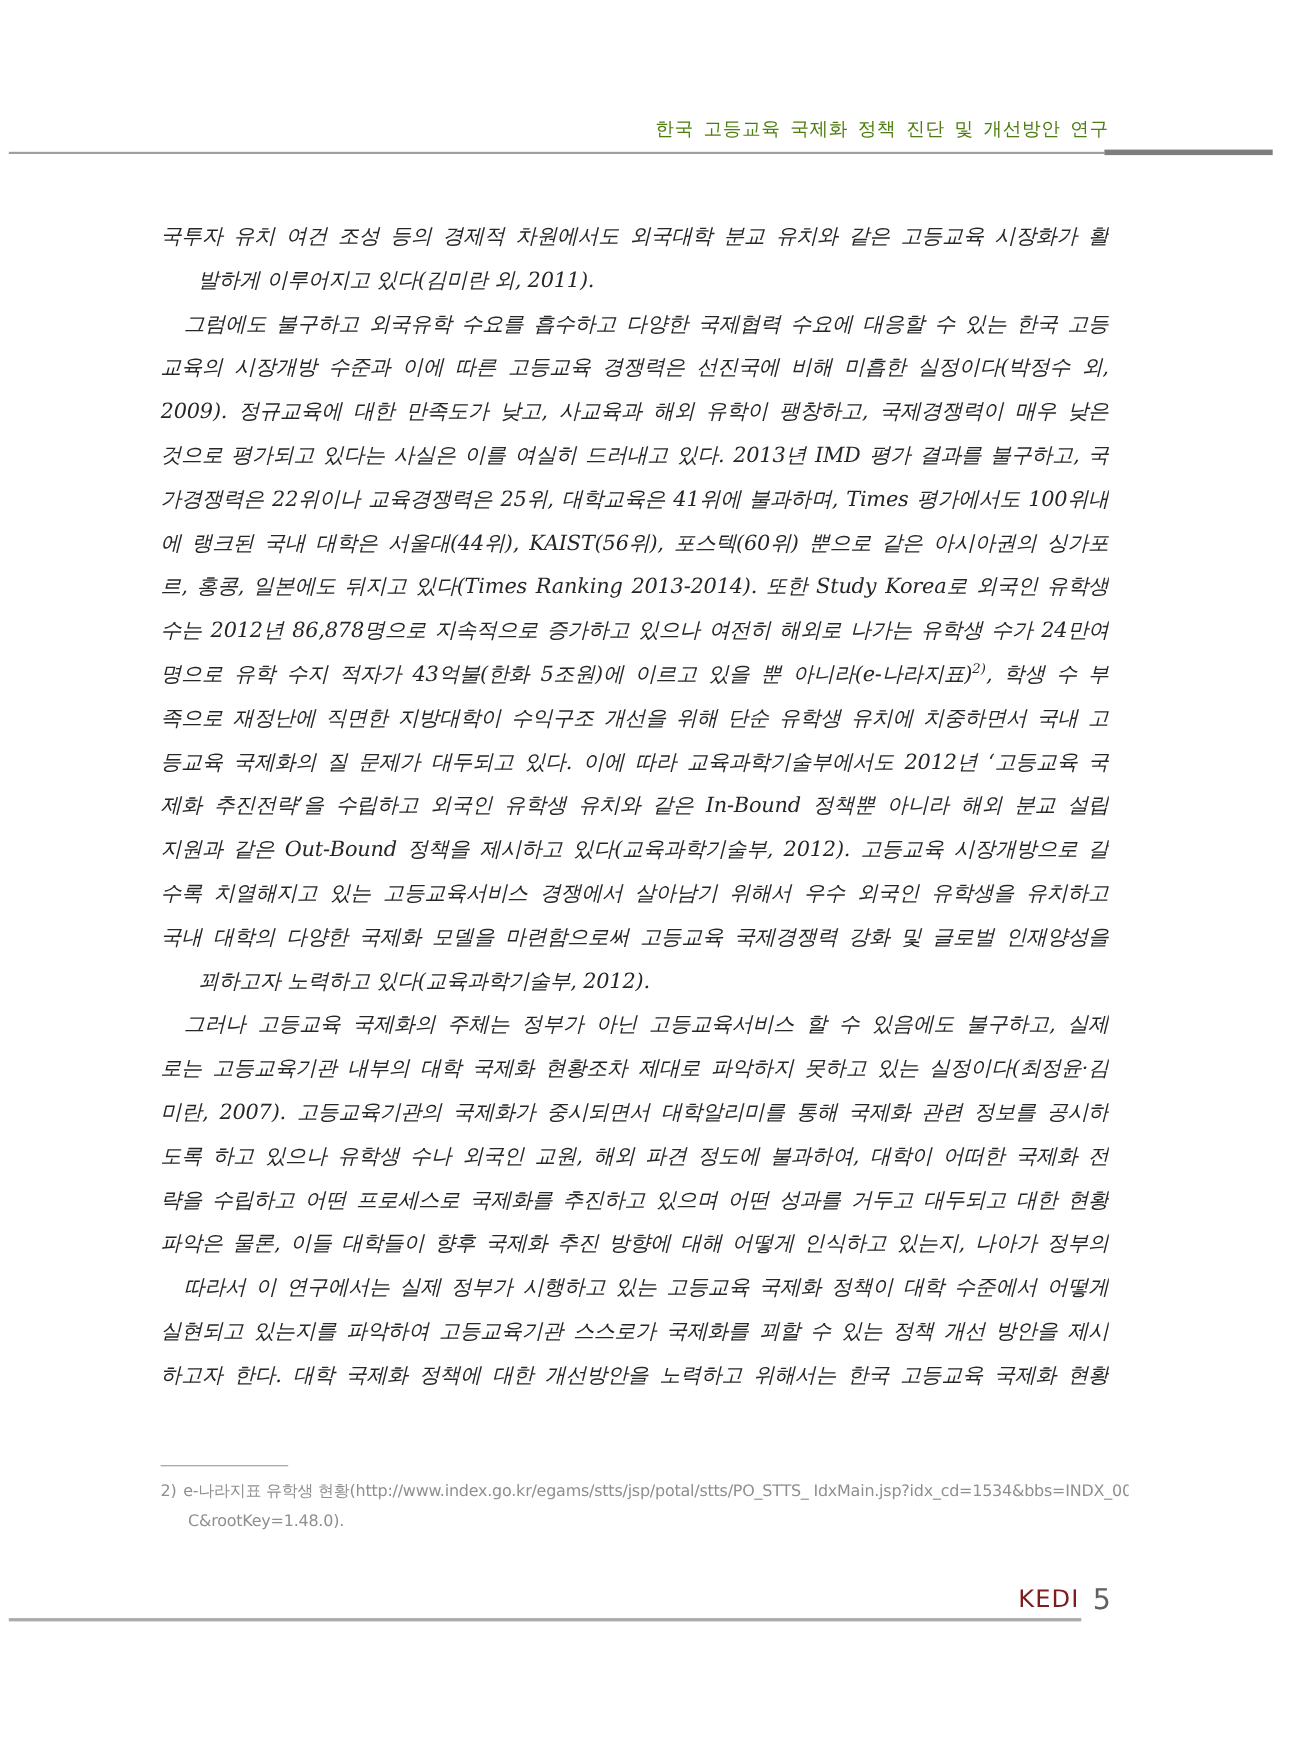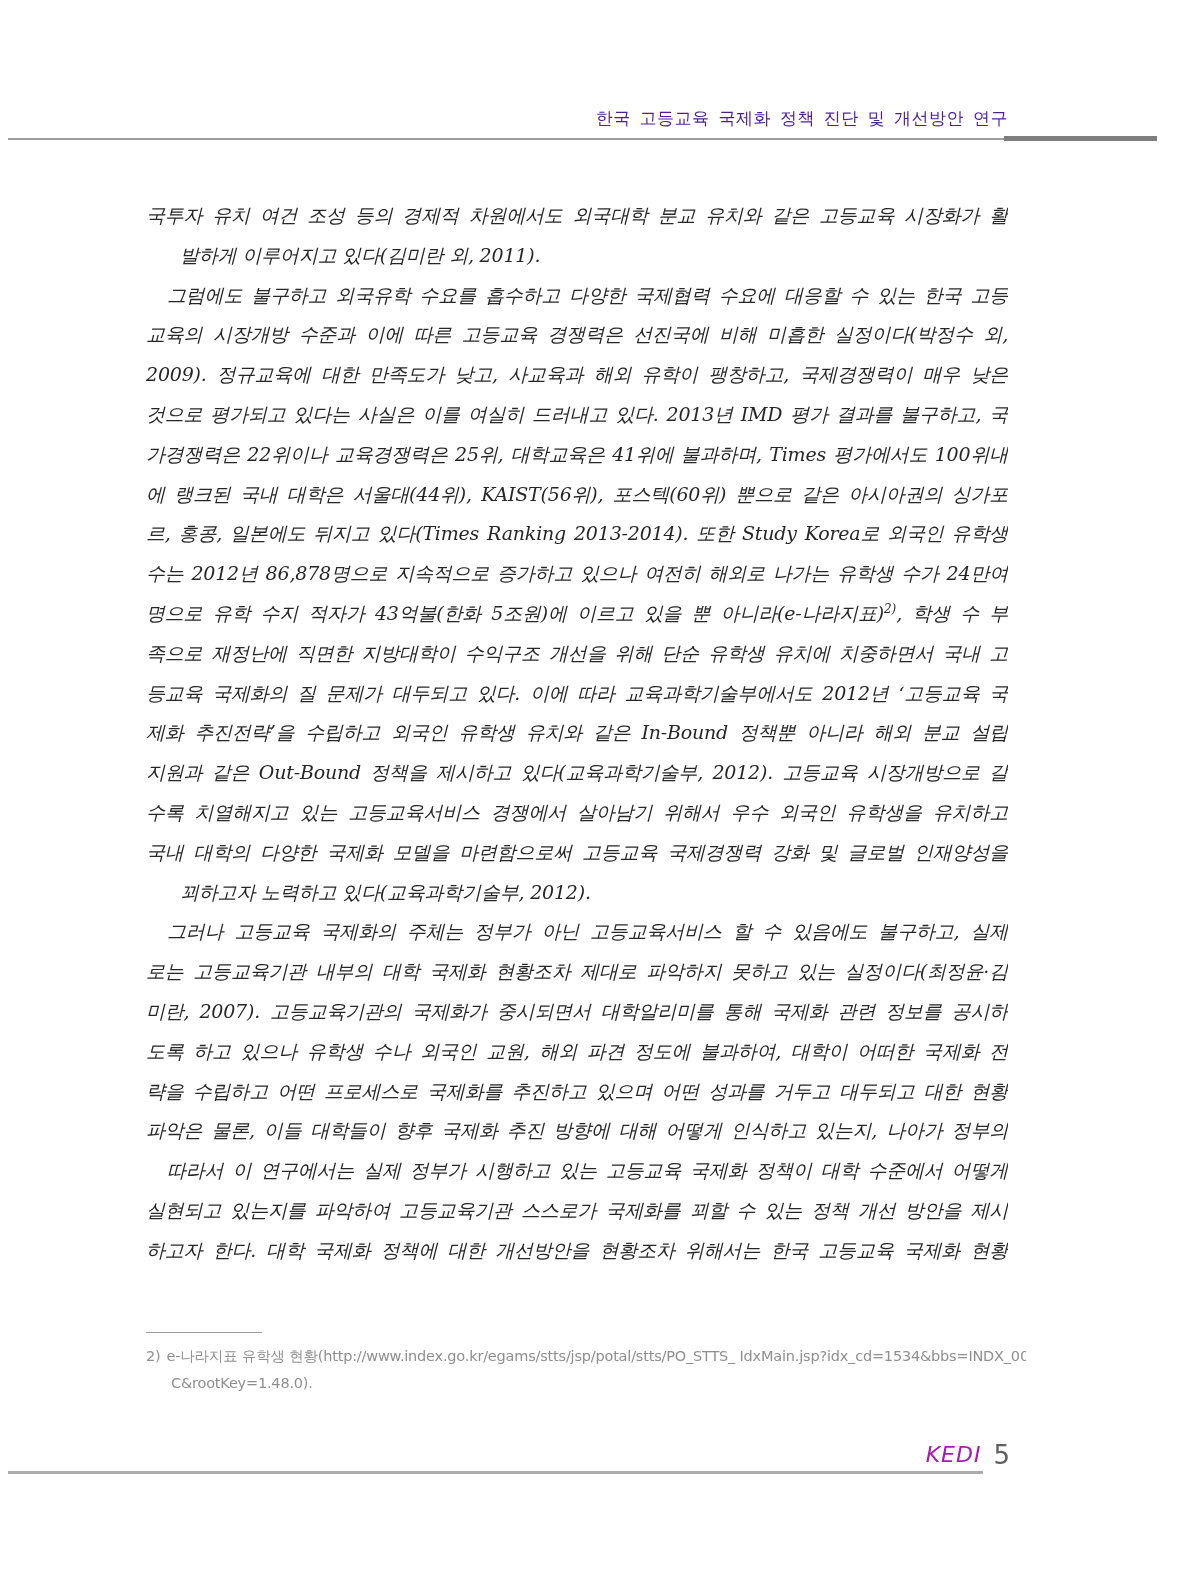--- a/index.html
+++ b/index.html
@@ -8,21 +8,21 @@
     width:1182px;height:1594px;
     background:#ffffff;
     margin:0 auto;
     overflow:hidden;
     font-family:"DejaVu Serif","Liberation Serif",serif;
   }
   
   .running-head{
     position:absolute;top:106px;right:174px;
     font-family:"DejaVu Sans","Liberation Sans",sans-serif;
-    font-size:17px;line-height:24px;color:#4c1d95;
+    font-size:17px;line-height:24px;color:#4d7c0f;
     letter-spacing:0.5px;word-spacing:3px;
     white-space:nowrap;
   }
   .header-rule-thin{
     position:absolute;top:138px;left:8px;width:996px;height:2px;
     background:#9e9e9e;
   }
   .header-rule-thick{
     position:absolute;top:136px;left:1004px;width:153px;height:5px;
     background:#7e7e7e;
@@ -56,23 +56,22 @@
   .footnote .fn-line1{white-space:nowrap;overflow:hidden;}
   .footnote .fn-marker{margin-right:6px;}
   .footnote .fn-line2{padding-left:25px;}
   
   .footer-text{
     position:absolute;top:1440px;right:172px;
     font-family:"DejaVu Sans","Liberation Sans",sans-serif;
     white-space:nowrap;
   }
   .footer-org{
-    font-size:22px;color:#a21caf;letter-spacing:1px;
+    font-size:22px;color:#7f1d1d;letter-spacing:1px;
     vertical-align:baseline;
-    font-style:italic;
   }
   .footer-page{
     font-size:26px;color:#606060;margin-left:12px;
     vertical-align:-2px;
   }
   .footer-rule{
     position:absolute;top:1471px;left:8px;width:975px;height:2.5px;
     background:#ababab;
   }
 </style>
@@ -112,21 +111,21 @@
         <div class="line indent">그러나 고등교육 국제화의 주체는 정부가 아닌 고등교육서비스 할 수 있음에도 불구하고, 실제</div>
         <div class="line">로는 고등교육기관 내부의 대학 국제화 현황조차 제대로 파악하지 못하고 있는 실정이다(최정윤·김</div>
         <div class="line">미란, 2007). 고등교육기관의 국제화가 중시되면서 대학알리미를 통해 국제화 관련 정보를 공시하</div>
         <div class="line">도록 하고 있으나 유학생 수나 외국인 교원, 해외 파견 정도에 불과하여, 대학이 어떠한 국제화 전</div>
         <div class="line">략을 수립하고 어떤 프로세스로 국제화를 추진하고 있으며 어떤 성과를 거두고 대두되고 대한 현황</div>
         <div class="line">파악은 물론, 이들 대학들이 향후 국제화 추진 방향에 대해 어떻게 인식하고 있는지, 나아가 정부의</div>
       </div>
       <div>
         <div class="line indent">따라서 이 연구에서는 실제 정부가 시행하고 있는 고등교육 국제화 정책이 대학 수준에서 어떻게</div>
         <div class="line">실현되고 있는지를 파악하여 고등교육기관 스스로가 국제화를 꾀할 수 있는 정책 개선 방안을 제시</div>
-        <div class="line">하고자 한다. 대학 국제화 정책에 대한 개선방안을 현황조차 위해서는 한국 고등교육 국제화 현황</div>
+        <div class="line">하고자 한다. 대학 국제화 정책에 대한 개선방안을 노력하고 위해서는 한국 고등교육 국제화 현황</div>
       </div>
     </main>
 
   <div class="footnote-rule"></div>
   <div class="footnote">
     <div class="fn-line1">
       <span class="fn-marker">2)</span><span>e-나라지표 유학생 현황(http://www.index.go.kr/egams/stts/jsp/potal/stts/PO_STTS_ IdxMain.jsp?idx_cd=1534&amp;bbs=INDX_001&amp;clas_div=</span>
     </div>
     <div class="fn-line2">C&amp;rootKey=1.48.0).</div>
   </div>

